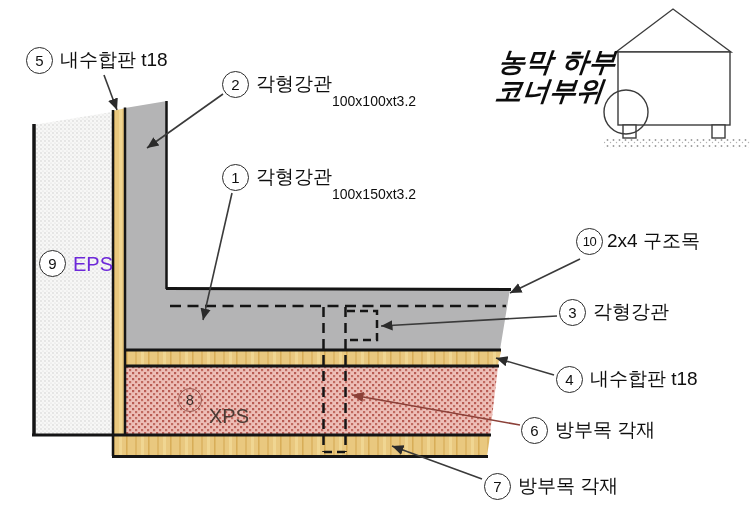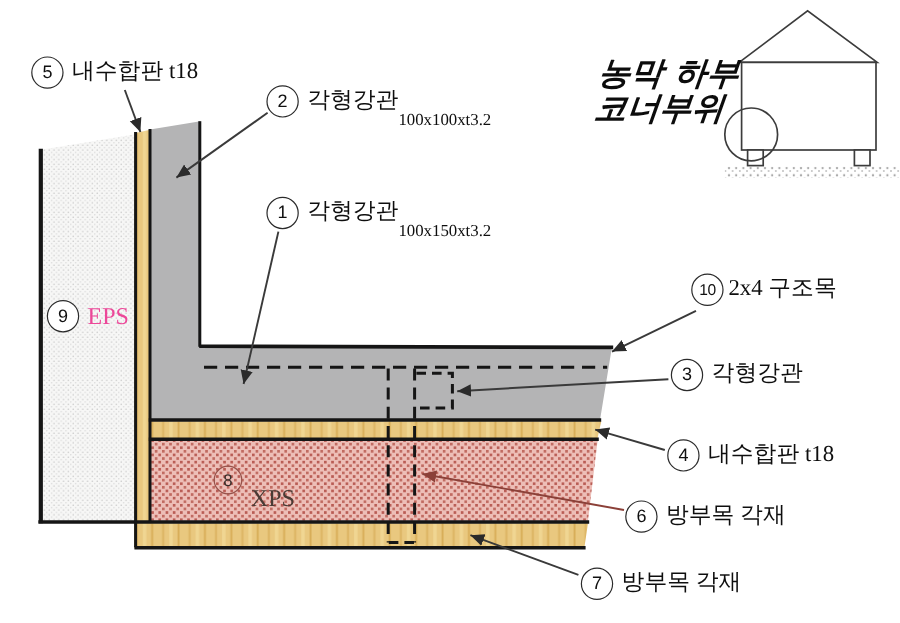--- a/index.html
+++ b/index.html
@@ -9,29 +9,29 @@
   }
   #drawing{position:absolute;left:0;top:0;z-index:1;}
   .label{position:absolute;display:flex;align-items:flex-start;gap:7px;z-index:2;}
   .lcircle{
     display:flex;align-items:center;justify-content:center;
     width:27px;height:27px;box-sizing:border-box;flex:0 0 auto;
     border:1.8px solid #2b2b2b;border-radius:50%;background:#ffffff;
     font-size:15px;color:#101010;
   }
   .lcircle.small-num{font-size:13px;letter-spacing:-0.5px;}
-  .ltext{font-size:19px;color:#0e0e0e;line-height:1.2;white-space:nowrap;padding-top:2px;font-family:Liberation Serif, serif;}
+  .ltext{font-size:19px;color:#0e0e0e;line-height:1.2;white-space:nowrap;padding-top:2px;}
   .two .ltext{display:flex;flex-direction:row;}
   .lsize{font-size:14px;margin-top:20px;}
   .label.maroon .lcircle{
     width:24px;height:24px;border-color:#96524a;background:transparent;
     color:#3a2f2b;font-size:14px;
   }
   .label.maroon .ltext{color:#4a3b35;font-size:20px;padding-top:16px;}
-  .label.plain .ltext{font-size:20px;color:#ec4899;}
+  .label.plain .ltext{font-size:20px;color:#6d28d9;}
   .title{
     position:absolute;left:497px;top:47px;z-index:2;
     font-size:27px;line-height:29px;font-weight:800;font-style:italic;
     color:#0c0c0c;transform:skewX(-6deg);white-space:nowrap;
     font-family:"DejaVu Sans","Liberation Sans",sans-serif;
   }
 </style>
 </head>
 <body>
 

